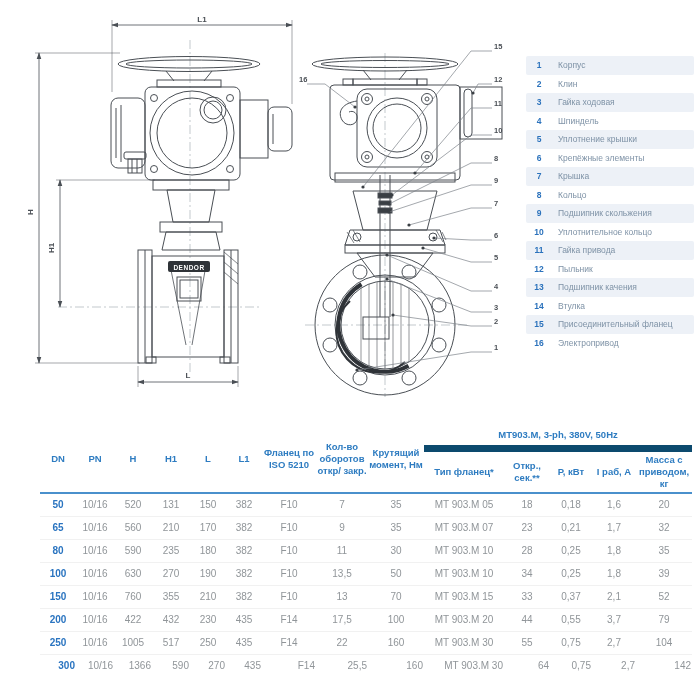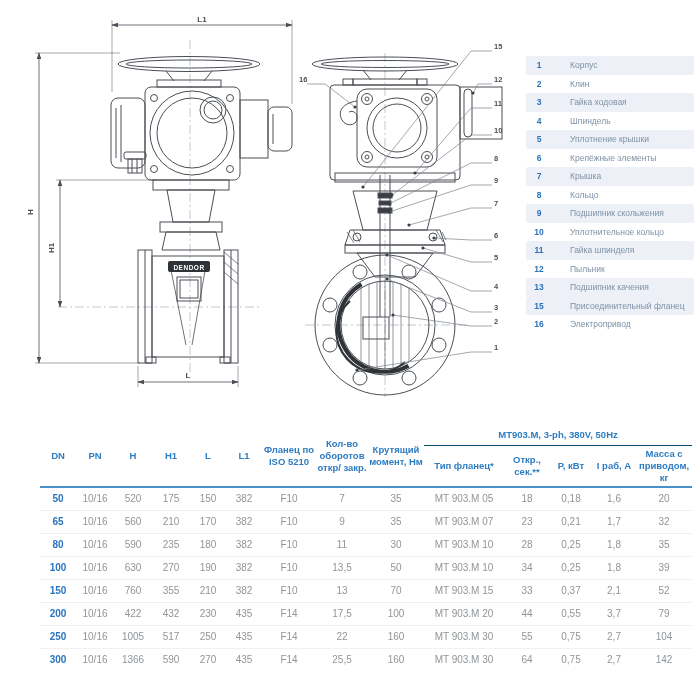--- a/index.html
+++ b/index.html
@@ -7,31 +7,31 @@
     width:700px;height:700px;background:#ffffff;position:relative;overflow:hidden;
     font-family:"Liberation Sans", sans-serif;
   }
   .abs{position:absolute;}
 
   
   .legend{left:526px;top:56px;width:168px;}
   .legend-row{display:flex;align-items:center;height:18.5px;border-radius:2px;}
   .legend-row.shaded{background:#edf1f7;}
   .legend-num{width:26px;text-align:center;font-size:8.5px;font-weight:bold;color:#2b72bc;flex:0 0 26px;}
-  .legend-label{font-size:8.5px;color:#7e92a6;margin-left:18px;white-space:nowrap;}
+  .legend-label{font-size:8.5px;color:#7e92a6;margin-left:6px;white-space:nowrap;}
 
   
   table.spec{left:40px;top:427px;width:652px;border-collapse:collapse;table-layout:fixed;}
   .spec th{color:#2e7cc1;font-size:9.5px;font-weight:bold;text-align:center;vertical-align:middle;
            line-height:1.25;padding:2px 1px;}
   .spec th.hb{border-bottom:2px solid #4a90cc;}
-  .spec th.gh{border-bottom:1px solid #0c4a6e;padding-bottom:4px;}
+  .spec th.gh{border-bottom:7px solid #0c4a6e;padding-bottom:4px;}
   .spec td{font-size:10px;color:#909599;text-align:center;height:22px;padding:0 1px;
            border-bottom:1px solid #f1f1f1;}
-  .spec tbody tr:last-child td{border-bottom:none;}
+  .spec tbody tr:last-child td{border-bottom:none;text-align:right;}
   .spec td.dn{color:#2a74c0;font-weight:bold;}
 
   
   svg{display:block;}
   svg text{font-family:"Liberation Sans", sans-serif;}
   .dim-label{font-size:8px;fill:#4a4f55;font-weight:bold;}
   .callout{font-size:7.5px;fill:#4a4f55;font-weight:bold;}
   .brand-label{font-size:6.5px;fill:#ffffff;font-weight:bold;letter-spacing:.5px;}
 </style>
 </head>
@@ -302,29 +302,33 @@
     <div class="legend-row shaded">
       <span class="legend-num">9</span>
       <span class="legend-label">Подшипник скольжения</span>
     </div>
     <div class="legend-row">
       <span class="legend-num">10</span>
       <span class="legend-label">Уплотнительное кольцо</span>
     </div>
     <div class="legend-row shaded">
       <span class="legend-num">11</span>
-      <span class="legend-label">Гайка шпинделя</span>
+      <span class="legend-label">Гайка привода</span>
     </div>
     <div class="legend-row">
       <span class="legend-num">12</span>
       <span class="legend-label">Пыльник</span>
     </div>
     <div class="legend-row shaded">
       <span class="legend-num">13</span>
       <span class="legend-label">Подшипник качения</span>
+    </div>
+    <div class="legend-row">
+      <span class="legend-num">14</span>
+      <span class="legend-label">Втулка</span>
     </div>
     <div class="legend-row shaded">
       <span class="legend-num">15</span>
       <span class="legend-label">Присоединительный фланец</span>
     </div>
     <div class="legend-row">
       <span class="legend-num">16</span>
       <span class="legend-label">Электропривод</span>
     </div>
   </div>
@@ -365,21 +369,21 @@
       <th class="hb">P, кВт</th>
       <th class="hb">I раб, А</th>
       <th class="hb">Масса с приводом, кг</th>
     </tr>
   </thead>
   <tbody>
       <tr>
         <td class="dn">50</td>
         <td>10/16</td>
         <td>520</td>
-        <td>175</td>
+        <td>131</td>
         <td>150</td>
         <td>382</td>
         <td>F10</td>
         <td>7</td>
         <td>35</td>
         <td>MT 903.M 05</td>
         <td>18</td>
         <td>0,18</td>
         <td>1,6</td>
         <td>20</td>

